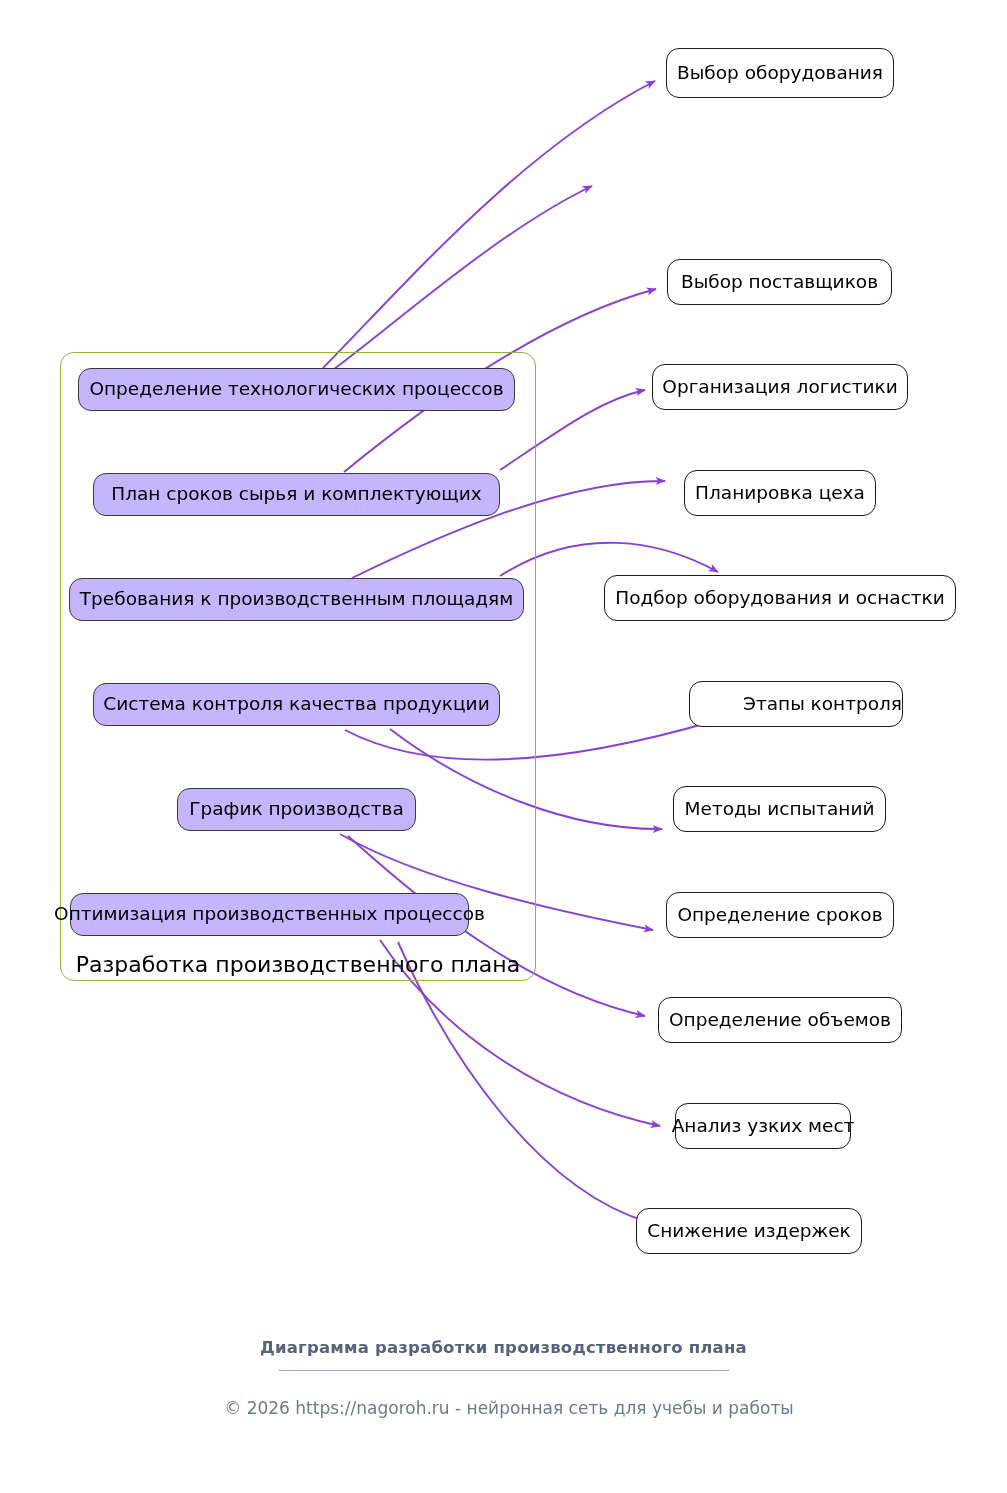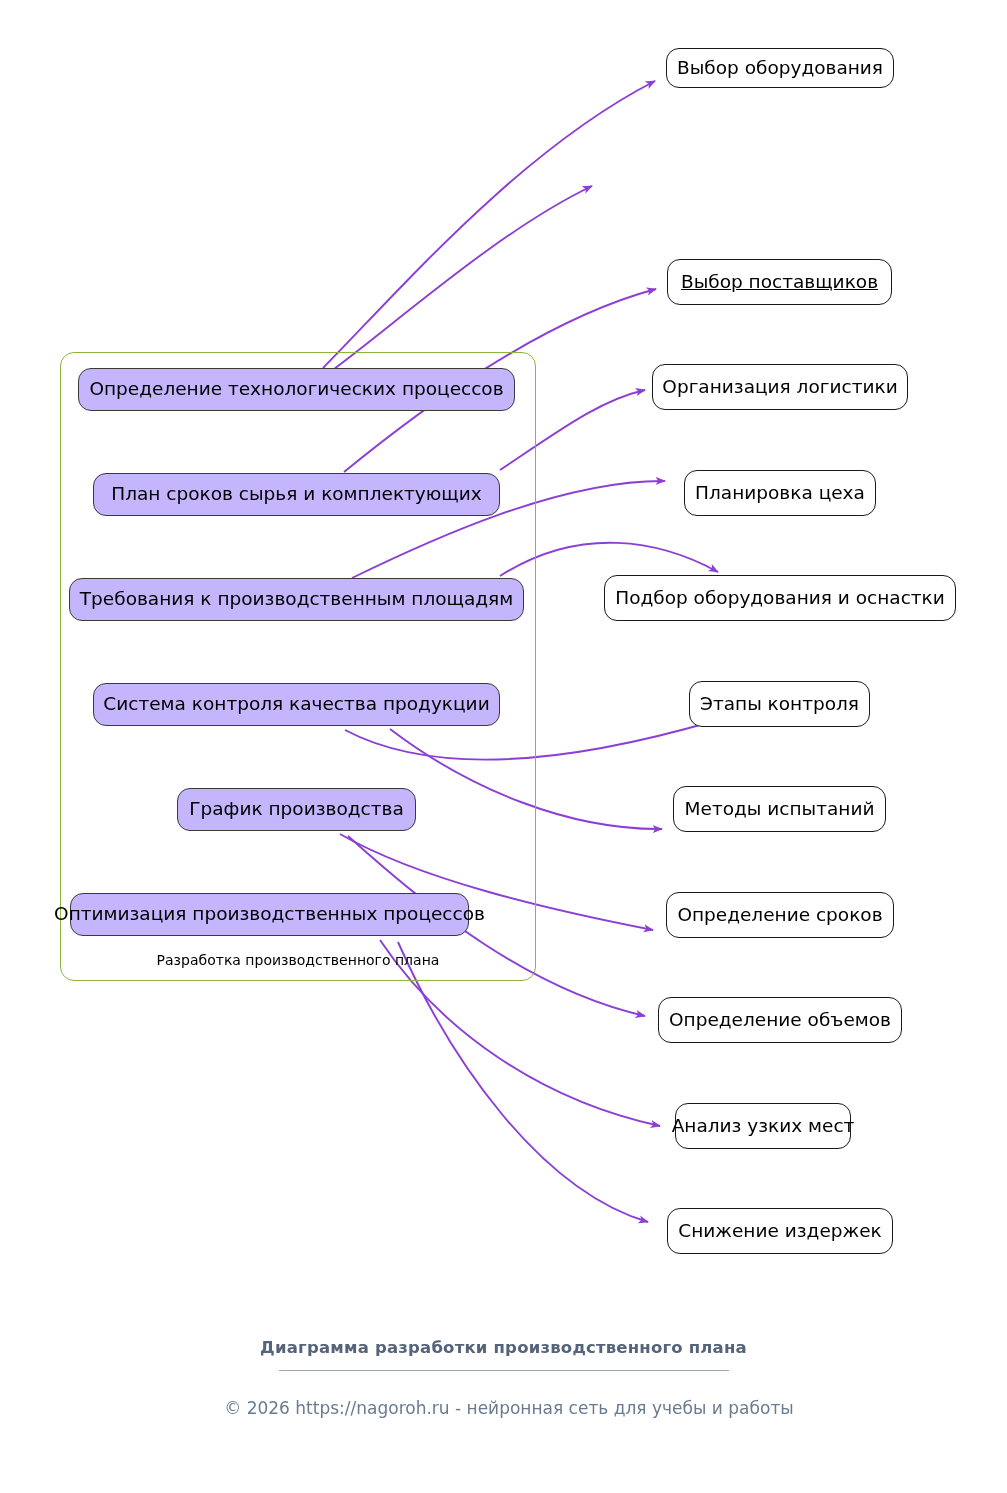--- a/index.html
+++ b/index.html
@@ -29,21 +29,21 @@
   .cluster {
     position: absolute;
     box-sizing: border-box;
     border: 1.4px solid #8cb63c;
     border-radius: 14px;
     background: transparent;
   }
   .cluster-label {
     position: absolute;
     text-align: center;
-    font-size: 14px;
+    font-size: 22px;
     color: #000000;
     white-space: nowrap;
   }
   .node {
     position: absolute;
     box-sizing: border-box;
     display: flex;
     align-items: center;
     justify-content: center;
     border-radius: 13px;
@@ -143,62 +143,62 @@
   </div>
 
   <div class="node inner" style="left:177px; top:788px; width:239px; height:43px;">
     <span>График производства</span>
   </div>
 
   <div class="node inner" style="left:70px; top:893px; width:399px; height:43px;">
     <span>Оптимизация производственных процессов</span>
   </div>
 
-  <div class="node outer" style="left:666px; top:48px; width:228px; height:40px;">
+  <div class="node outer" style="left:666px; top:48px; width:228px; height:50px;">
     <span>Выбор оборудования</span>
   </div>
 
 
-  <div class="node outer" style="left:667px; top:259px; width:225px; height:46px;text-decoration:underline;">
+  <div class="node outer" style="left:667px; top:259px; width:225px; height:46px;">
     <span>Выбор поставщиков</span>
   </div>
 
   <div class="node outer" style="left:652px; top:364px; width:256px; height:46px;">
     <span>Организация логистики</span>
   </div>
 
   <div class="node outer" style="left:684px; top:470px; width:192px; height:46px;">
     <span>Планировка цеха</span>
   </div>
 
   <div class="node outer" style="left:604px; top:575px; width:352px; height:46px;">
     <span>Подбор оборудования и оснастки</span>
   </div>
 
-  <div class="node outer" style="left:689px; top:681px; width:181px; height:46px;">
+  <div class="node outer" style="left:689px; top:681px; width:214px; height:46px;justify-content:flex-end;">
     <span>Этапы контроля</span>
   </div>
 
   <div class="node outer" style="left:673px; top:786px; width:213px; height:46px;">
     <span>Методы испытаний</span>
   </div>
 
   <div class="node outer" style="left:666px; top:892px; width:228px; height:46px;">
     <span>Определение сроков</span>
   </div>
 
   <div class="node outer" style="left:658px; top:997px; width:244px; height:46px;">
     <span>Определение объемов</span>
   </div>
 
   <div class="node outer" style="left:675px; top:1103px; width:176px; height:46px;">
     <span>Анализ узких мест</span>
   </div>
 
-  <div class="node outer" style="left:667px; top:1208px; width:226px; height:46px;">
+  <div class="node outer" style="left:636px; top:1208px; width:226px; height:46px;">
     <span>Снижение издержек</span>
   </div>
 
   <div class="footer" style="top:1338px;">
     <div class="footer-title">Диаграмма разработки производственного плана</div>
     <div class="footer-rule"></div>
   </div>
   <div class="footer" style="top:1398px;">
     <div class="footer-credit">© 2026 https://nagoroh.ru - нейронная сеть для учебы и работы</div>
   </div>

